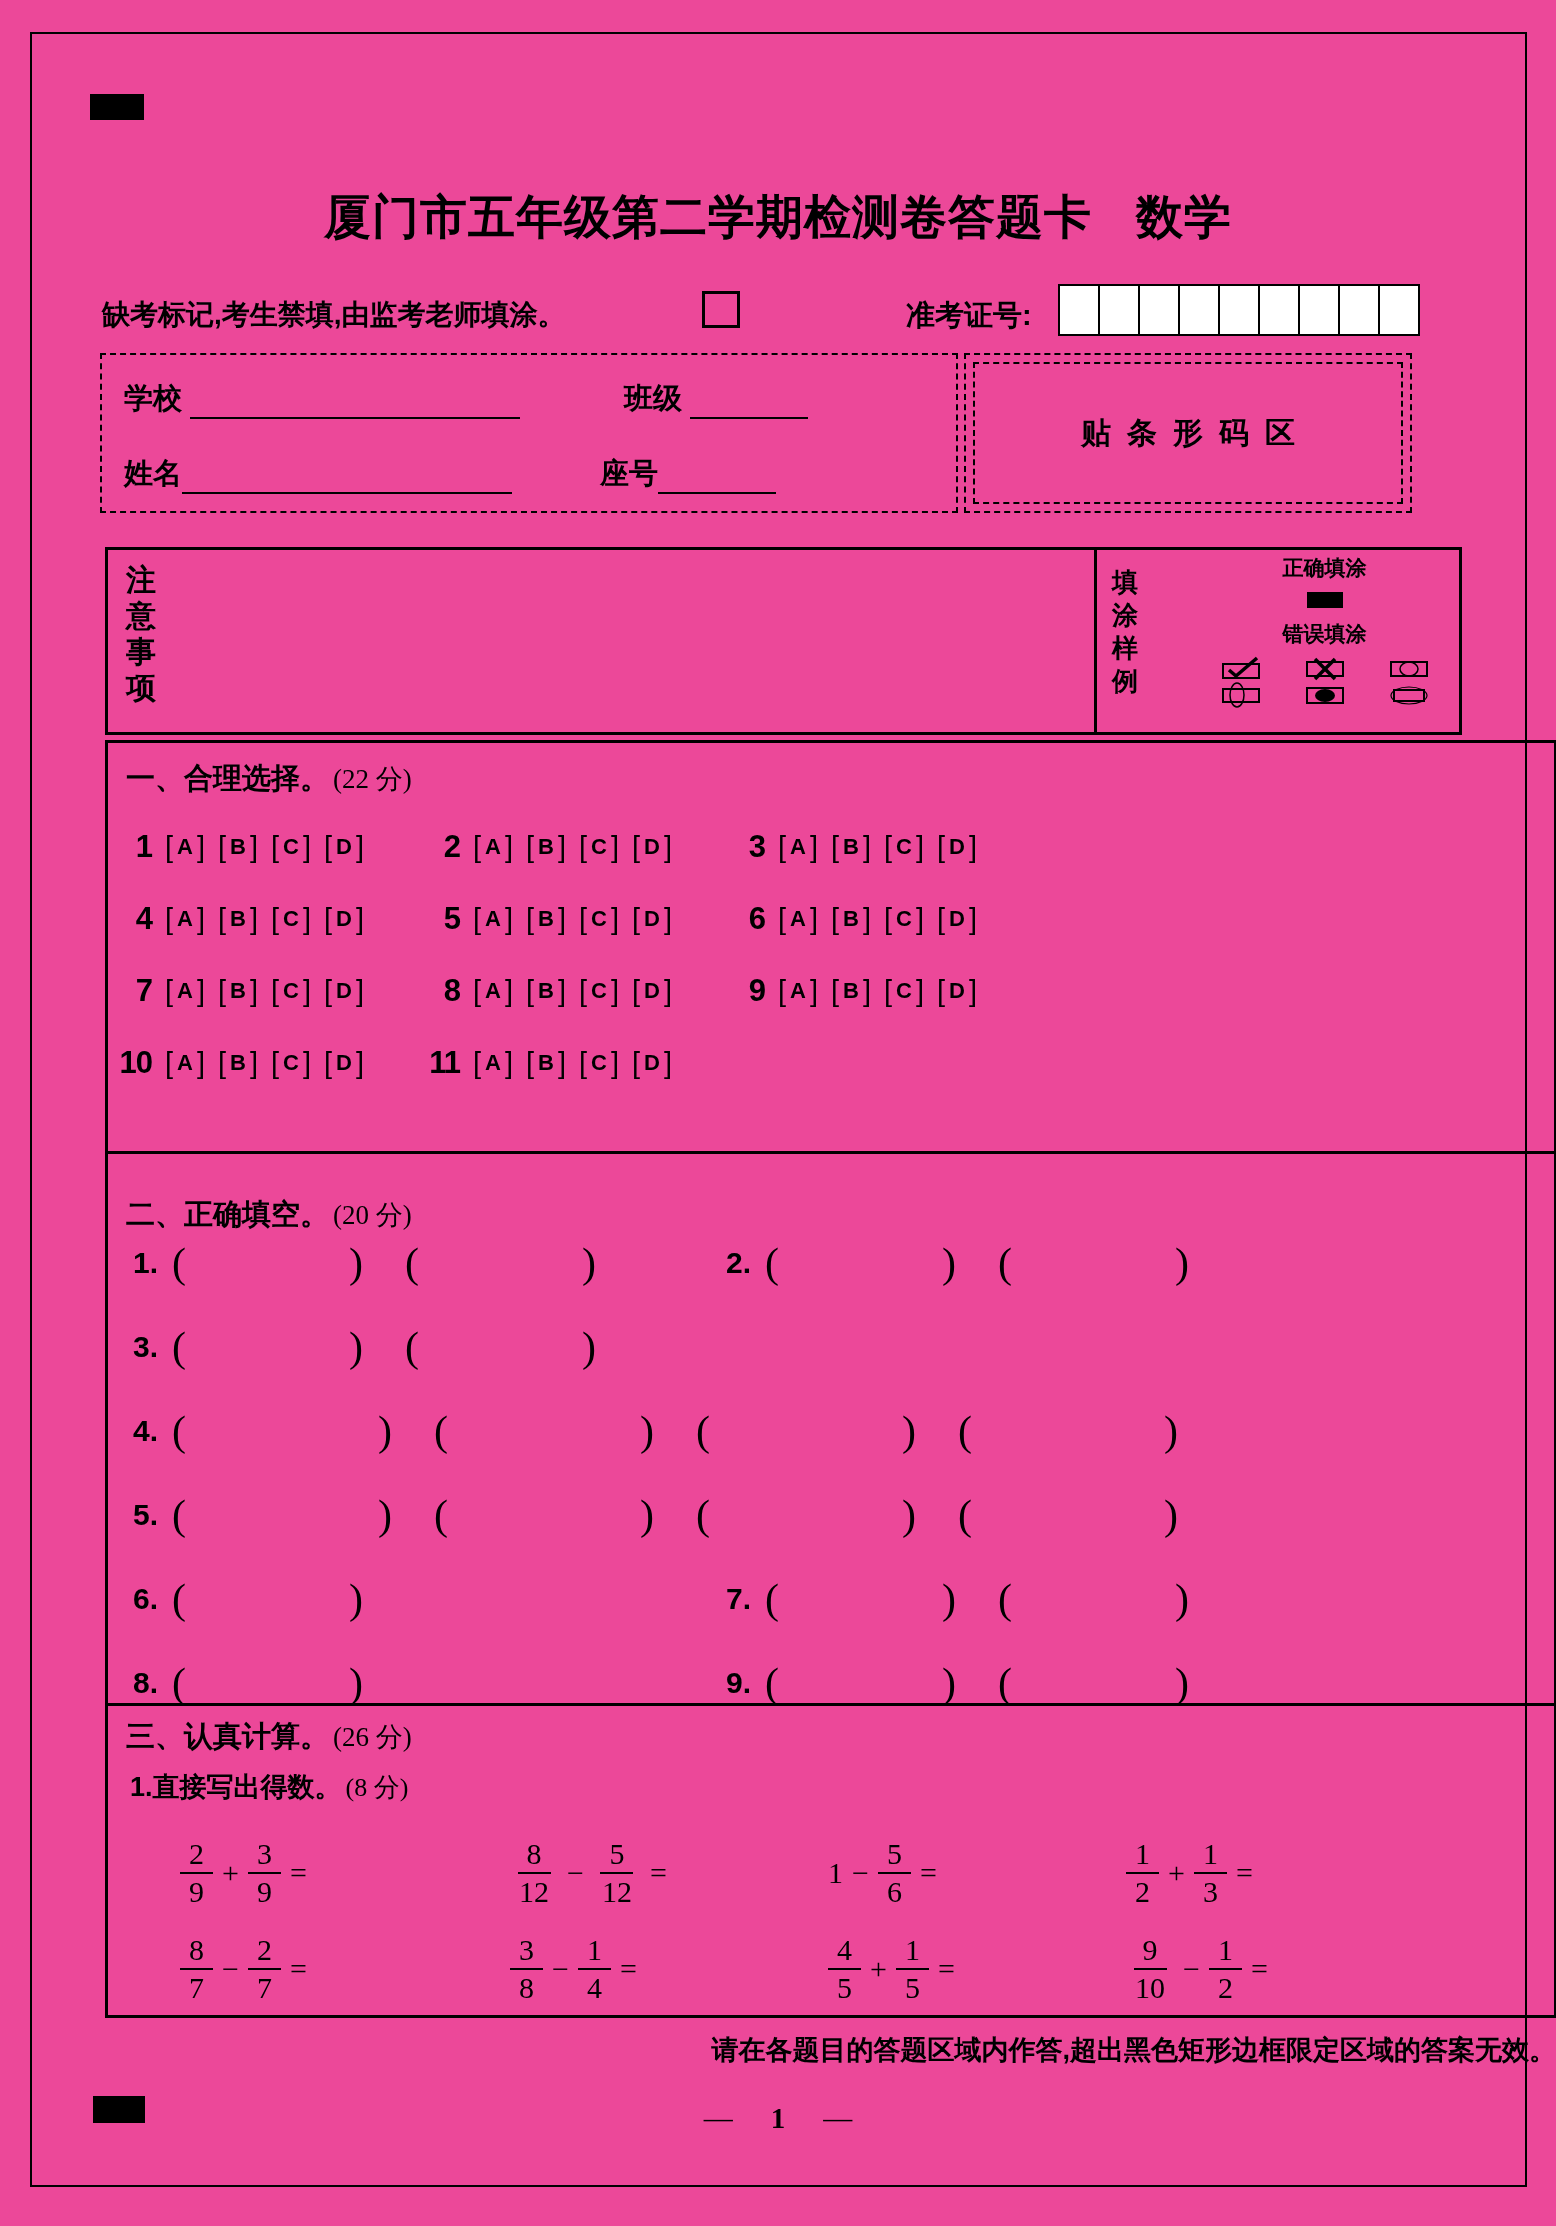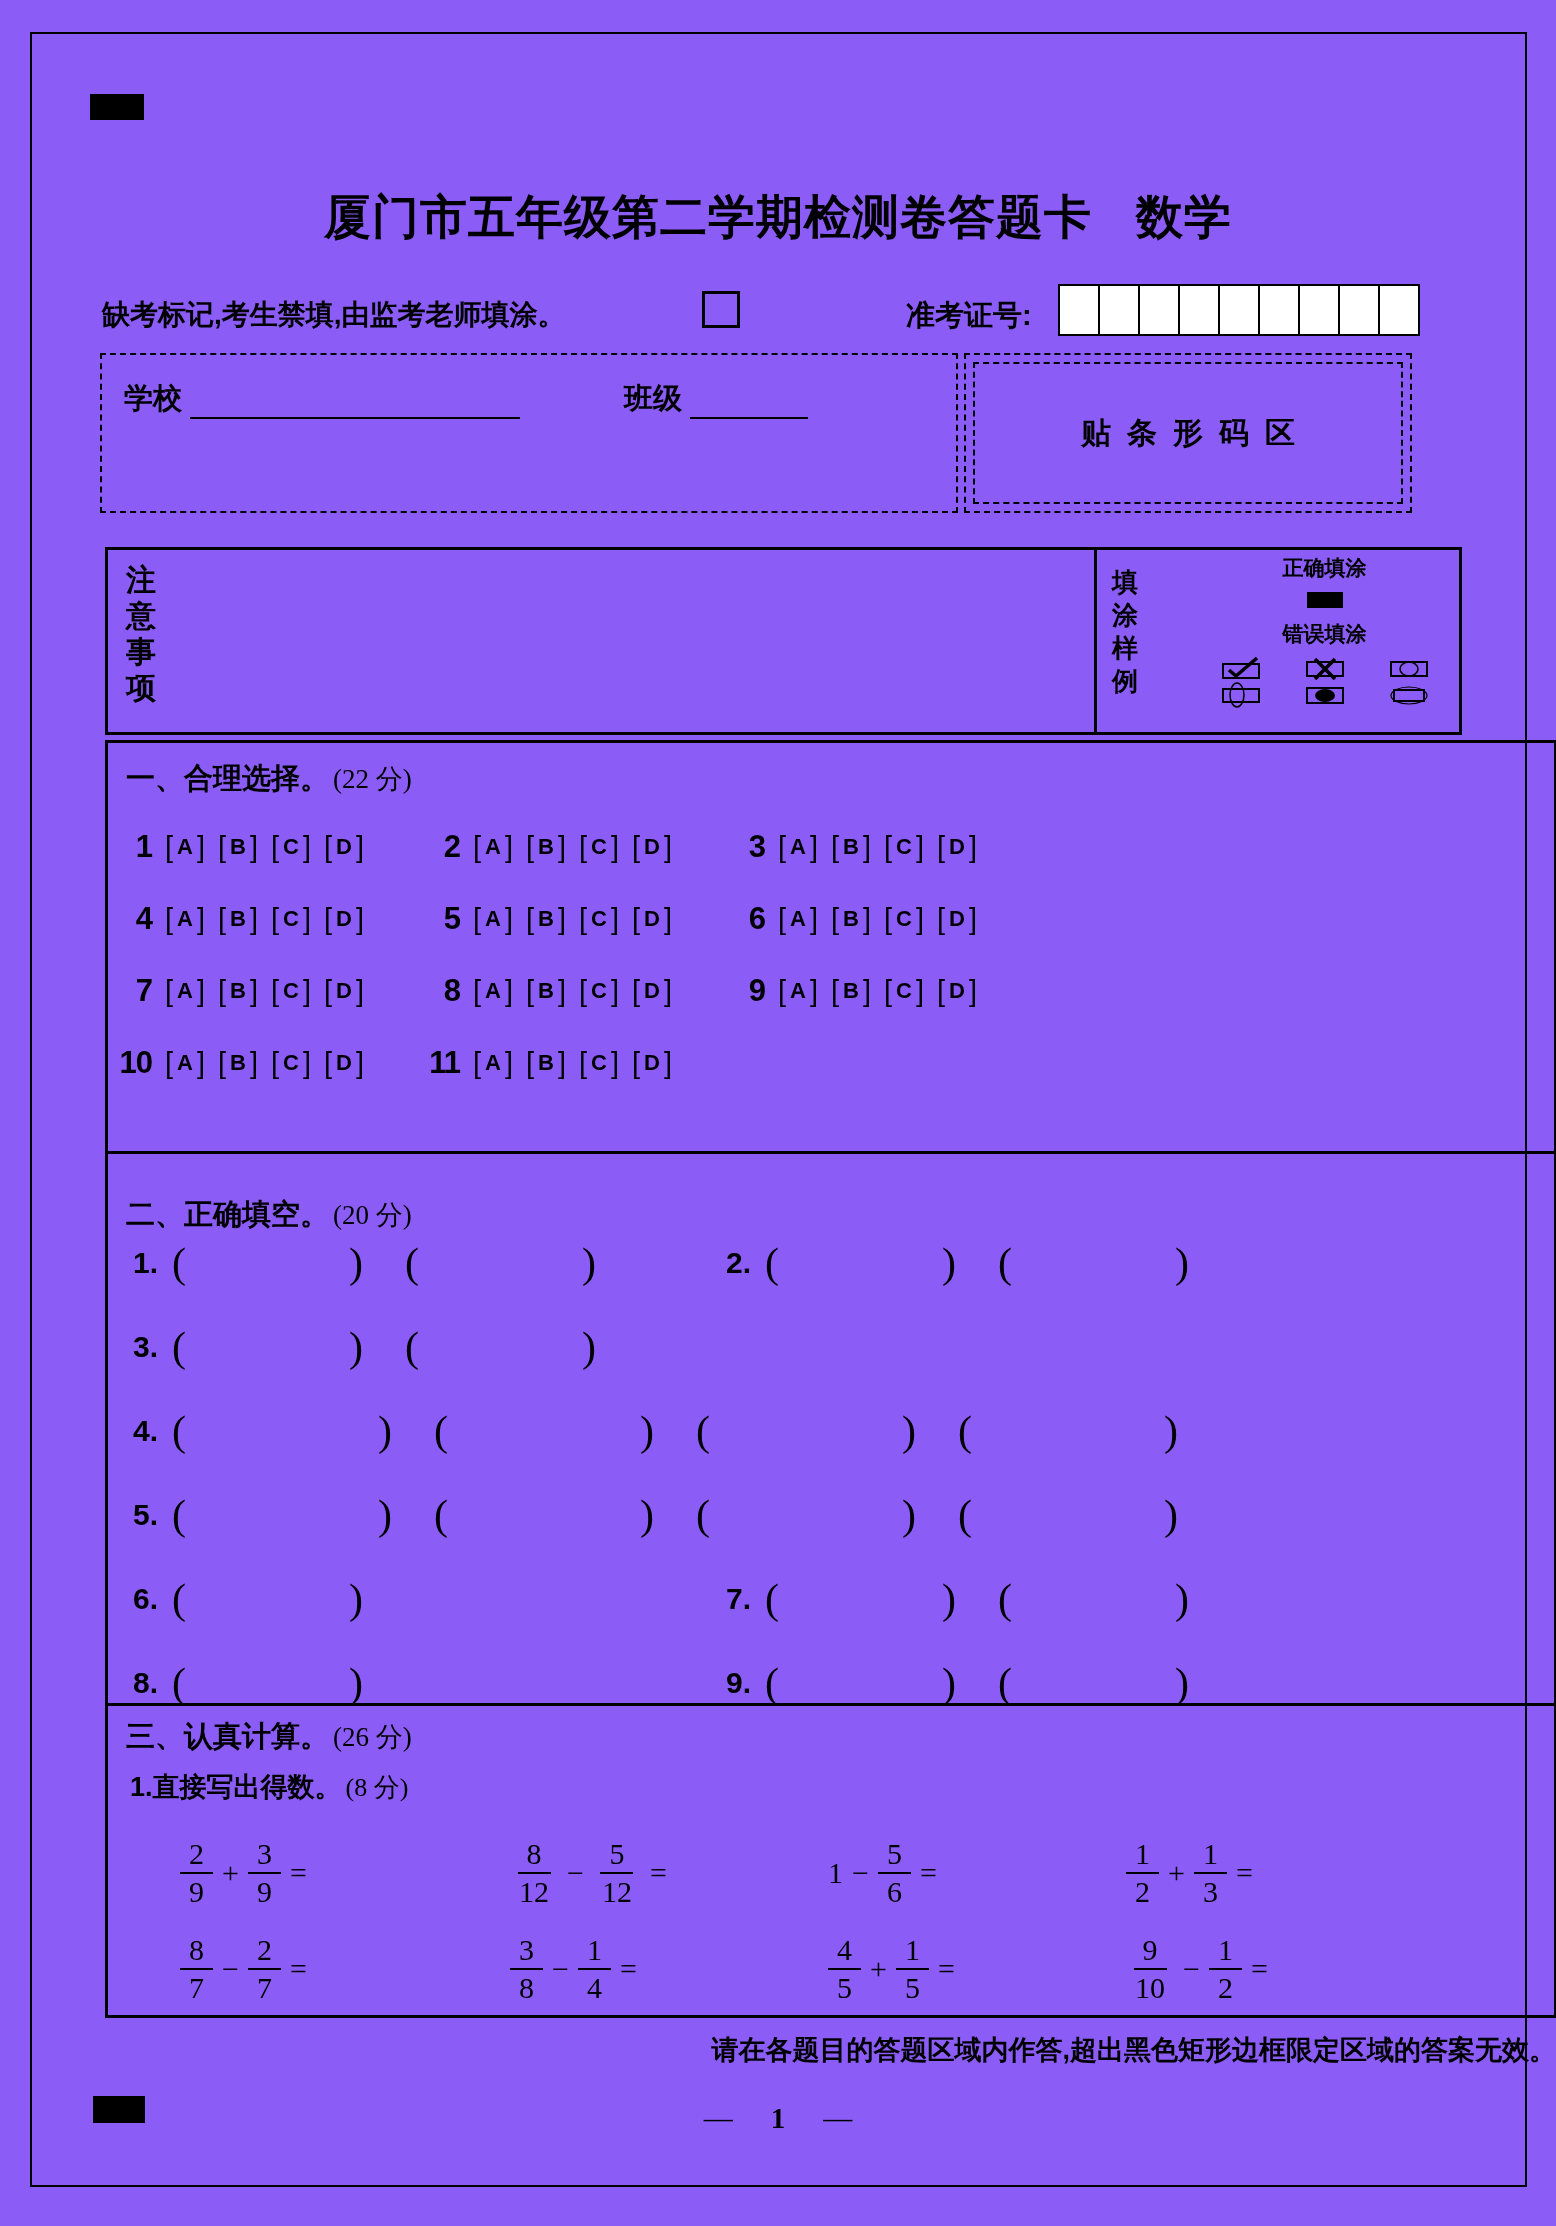--- a/index.html
+++ b/index.html
@@ -1,16 +1,16 @@
 <!DOCTYPE html>
 <html><head>
 <meta charset="utf-8">
 <style>
   html,body{margin:0;padding:0;background:#fff;}
-  .page{position:relative;width:1556px;height:2226px;background:#8b5cf6;color:#000;
+  .page{position:relative;width:1556px;height:2226px;background:#ec4899;color:#000;
         font-family:"Liberation Sans",sans-serif;overflow:hidden;}
   .page-border{position:absolute;left:30px;top:32px;width:1493px;height:2151px;border:2px solid #000;}
   .corner-mark{position:absolute;background:#000;}
   .mark-top{left:90px;top:94px;width:54px;height:26px;}
   .mark-bottom{left:93px;top:2096px;width:52px;height:27px;}
 
   .title{position:absolute;left:0;top:186px;width:100%;text-align:center;
          font-size:47px;font-weight:700;letter-spacing:1px;}
   .title-gap{display:inline-block;width:44px;}
 
@@ -121,20 +121,27 @@
       <div class="exam-cell"></div>
       <div class="exam-cell"></div>
     </div>
 
   <div class="info-box">
     <div class="info-row info-row1">
       <span>学校</span>
       <span class="u-line u-school"></span>
       <span class="info-spacer"></span>
       <span>班级</span>
+      <span class="u-line u-class"></span>
+    </div>
+    <div class="info-row info-row2">
+      <span>姓名</span>
+      <span class="u-line u-school"></span>
+      <span class="info-spacer"></span>
+      <span>座号</span>
       <span class="u-line u-class"></span>
     </div>
   </div>
 
   <div class="barcode-box">
     <div class="barcode-inner">
       <span class="barcode-text">贴条形码区</span>
     </div>
   </div>
 

